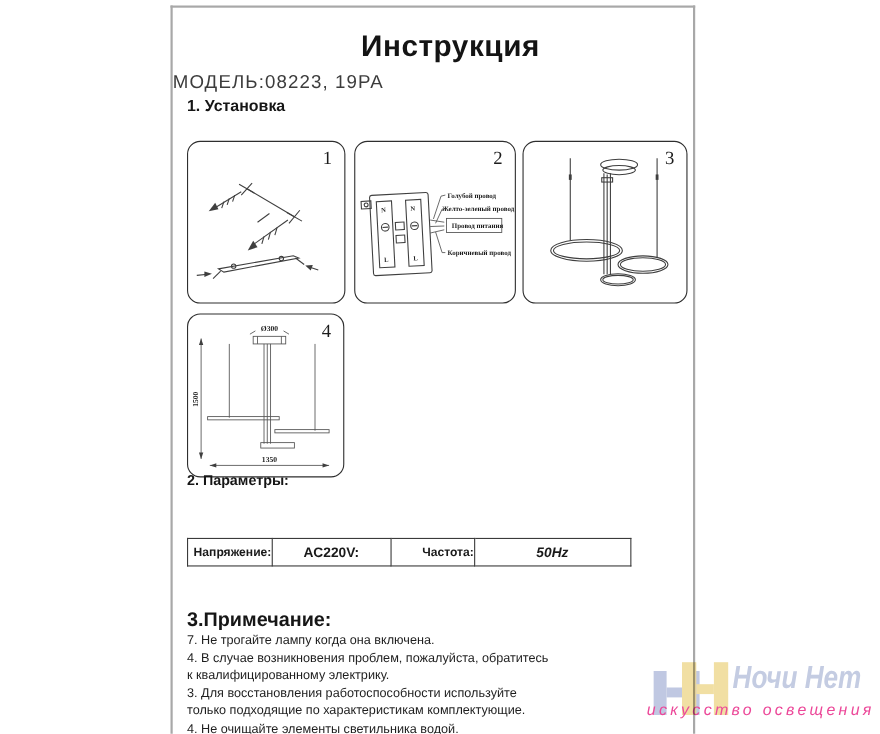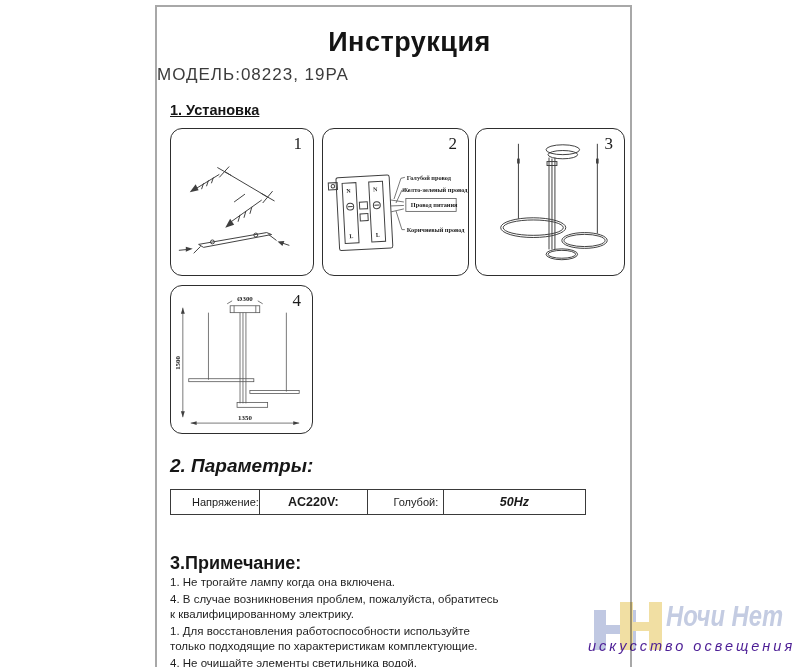--- a/index.html
+++ b/index.html
@@ -20,22 +20,22 @@
     position: absolute; top: 20px; left: 16px; width: 100%;
     text-align: center; font-size: 27px; font-weight: 700; color: #141414;
     letter-spacing: 0.5px;
   }
   .model {
     position: absolute; top: 58px; left: 0; width: 100%;
     text-align: left; font-size: 17px; font-weight: 400; color: #3c3c3c;
     letter-spacing: 1px;
   }
   .sec-h { position: absolute; left: 13px; font-weight: 700; color: #161616; }
-  .h1 { top: 95px; font-size: 14.5px; text-decoration: underline; }
-  .h2 { top: 448px; font-size: 19px; font-style: italic; }
+  .h1 { top: 82px; font-size: 14.5px; }
+  .h2 { top: 422px; font-size: 13px; }
   .h3 { top: 546px; font-size: 18px; }
 
   .panel {
     position: absolute; background: #fff;
     border: 1.5px solid #2e2e2e; border-radius: 12px;
   }
   .p1 { left: 13px;  top: 121px; width: 144px; height: 148px; }
   .p2 { left: 165px; top: 121px; width: 147px; height: 148px; }
   .p3 { left: 318px; top: 121px; width: 150px; height: 148px; }
   .p4 { left: 13px;  top: 278px; width: 143px; height: 149px; }
@@ -46,38 +46,38 @@
   }
 
   table.params {
     position: absolute; left: 13px; top: 482px;
     border-collapse: collapse; table-layout: fixed;
   }
   table.params td {
     border: 1px solid #3a3a3a; height: 25px; color: #1a1a1a;
     background: #fff; overflow: hidden; white-space: nowrap;
   }
-  td.lbl  { font-size: 11px;  padding-left: 21px; text-align: center; font-weight: 400; }
+  td.lbl  { font-size: 11px;  padding-left: 5px; text-align: right; font-weight: 700; }
   td.val  { font-size: 12.5px; text-align: center; font-weight: 700; }
   .cw1 { width: 67px; } .cw2 { width: 108px; margin-left: 27px; } .cw3 { width: 76px; } .cw4 { width: 142px; font-style: italic; }
 
   .notes { position: absolute; left: 13px; top: 568px; width: 334px; }
   .note  { font-size: 11.5px; line-height: 15px; color: #1e1e1e; margin-bottom: 2px; }
 
   .watermark { position: absolute; left: 586px; top: 598px; width: 210px; height: 66px;
                mix-blend-mode: multiply; font-style: italic; }
   .wm-logo { position: absolute; left: 8px; top: 2px; }
   .wm-brand {
     position: absolute; left: 80px; top: 2px; white-space: nowrap;
     font-size: 29px; font-weight: 700; color: #c4cce2;
     transform: scaleX(0.82); transform-origin: left top; letter-spacing: 0px;
   }
   .wm-tagline {
     position: absolute; left: 2px; top: 40px; white-space: nowrap;
-    font-size: 14.5px; font-weight: 400; color: #4c1d95; letter-spacing: 3px;
+    font-size: 14.5px; font-weight: 400; color: #ec4899; letter-spacing: 3px;
   }
 
   .dline { stroke: #3f3f3f; stroke-width: 1; fill: none; }
   .dthin { stroke: #555; stroke-width: 0.8; fill: none; }
   .dfill { fill: #3f3f3f; stroke: none; }
   text.tiny { font-family: "Liberation Serif", serif; font-weight: 700; fill: #1c1c1c; }
 </style>
 </head>
 <body>
 
@@ -204,31 +204,31 @@
       <span class="panel-num">4</span>
     </div>
 
     <div class="sec-h h2">2. Параметры:</div>
 
     <table class="params">
       <tbody>
           <tr>
         <td class="lbl cw1">Напряжение:</td>
         <td class="val cw2">AC220V:</td>
-        <td class="lbl cw3">Голубой:</td>
+        <td class="lbl cw3">Частота:</td>
         <td class="val cw4">50Hz</td>
       </tr>
     </tbody>
       </table>
 
     <div class="sec-h h3">3.Примечание:</div>
     <div class="notes">
-      <div class="note">1. Не трогайте лампу когда она включена.</div>
+      <div class="note">7. Не трогайте лампу когда она включена.</div>
       <div class="note">4. В случае возникновения проблем, пожалуйста, обратитесь к квалифицированному электрику.</div>
-      <div class="note">1. Для восстановления работоспособности используйте только подходящие по характеристикам комплектующие.</div>
+      <div class="note">3. Для восстановления работоспособности используйте только подходящие по характеристикам комплектующие.</div>
       <div class="note">4. Не очищайте элементы светильника водой.</div>
     </div>
   </div>
 
   <div class="watermark">
     <svg class="wm-logo" width="72" height="54" viewBox="0 0 72 54">
       <rect x="0" y="10" width="12" height="40" fill="#c0c8e2"></rect>
       <rect x="30" y="10" width="12" height="40" fill="#c0c8e2"></rect>
       <rect x="12" y="25" width="18" height="9" fill="#c0c8e2"></rect>
       <rect x="26" y="2" width="13" height="48" fill="#f1dfa3"></rect>

